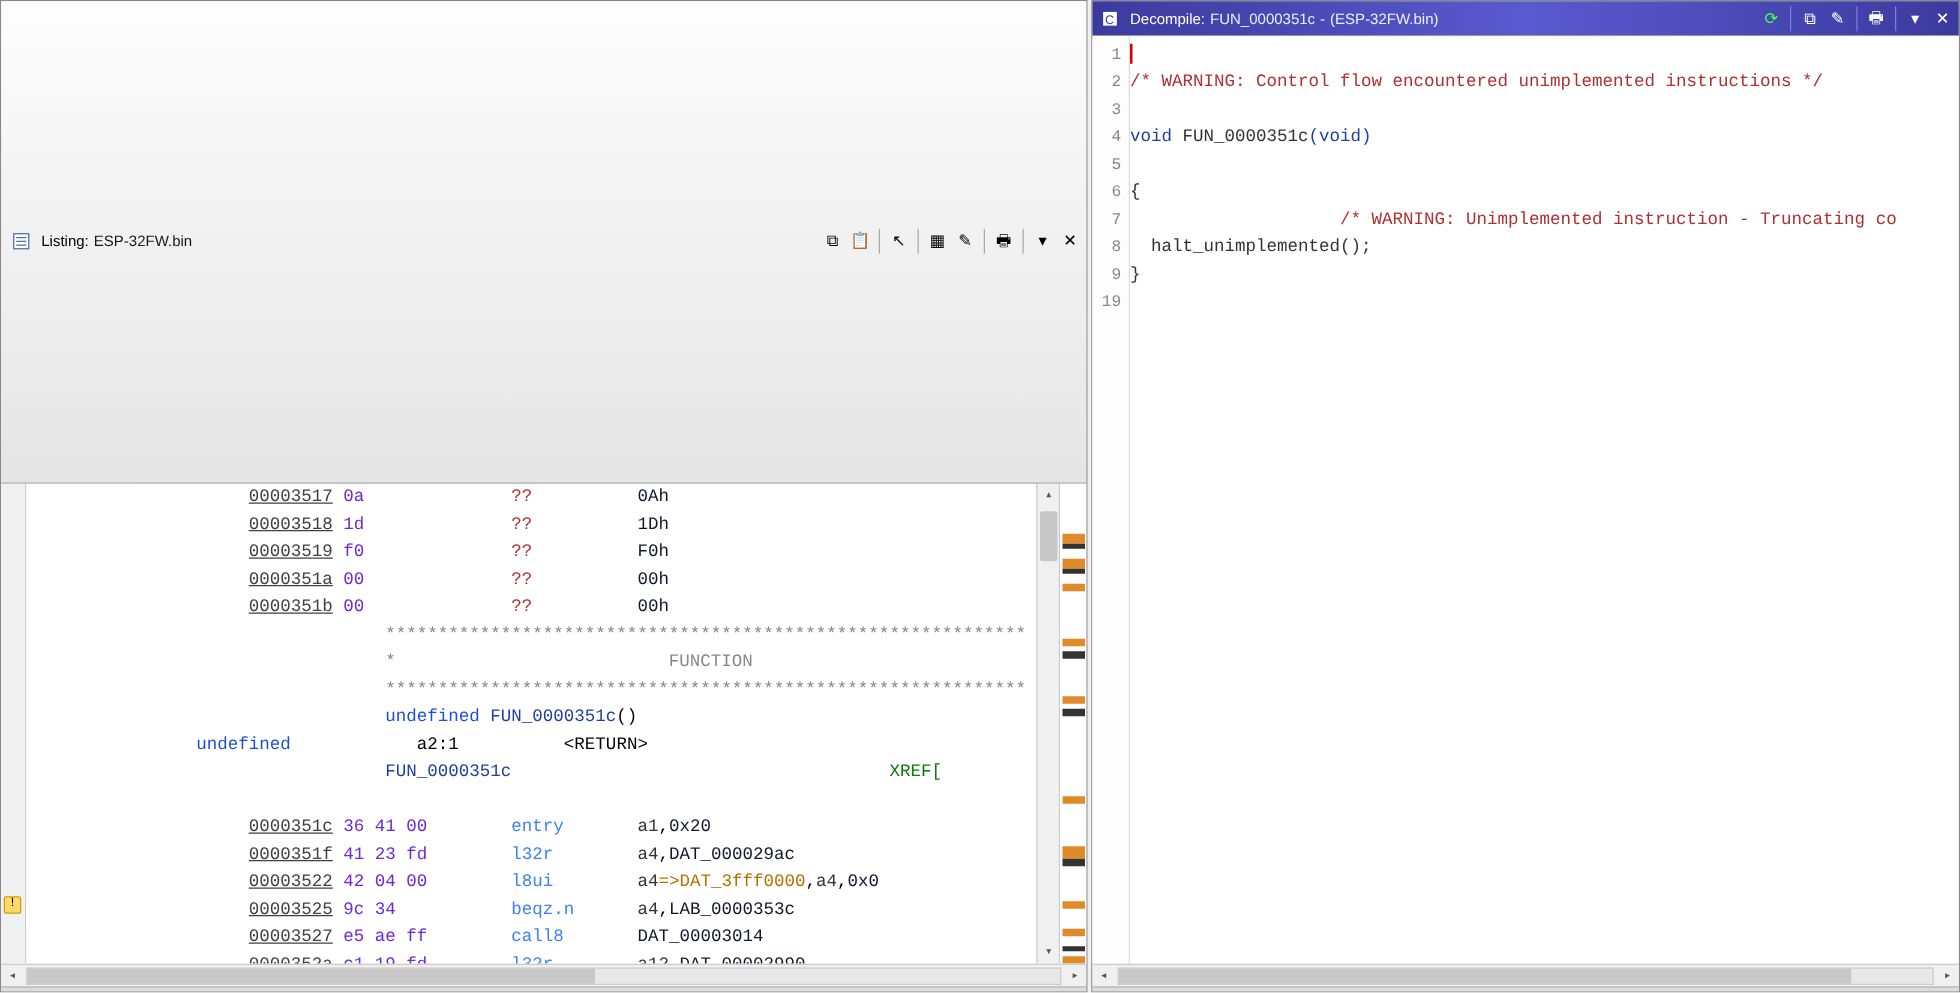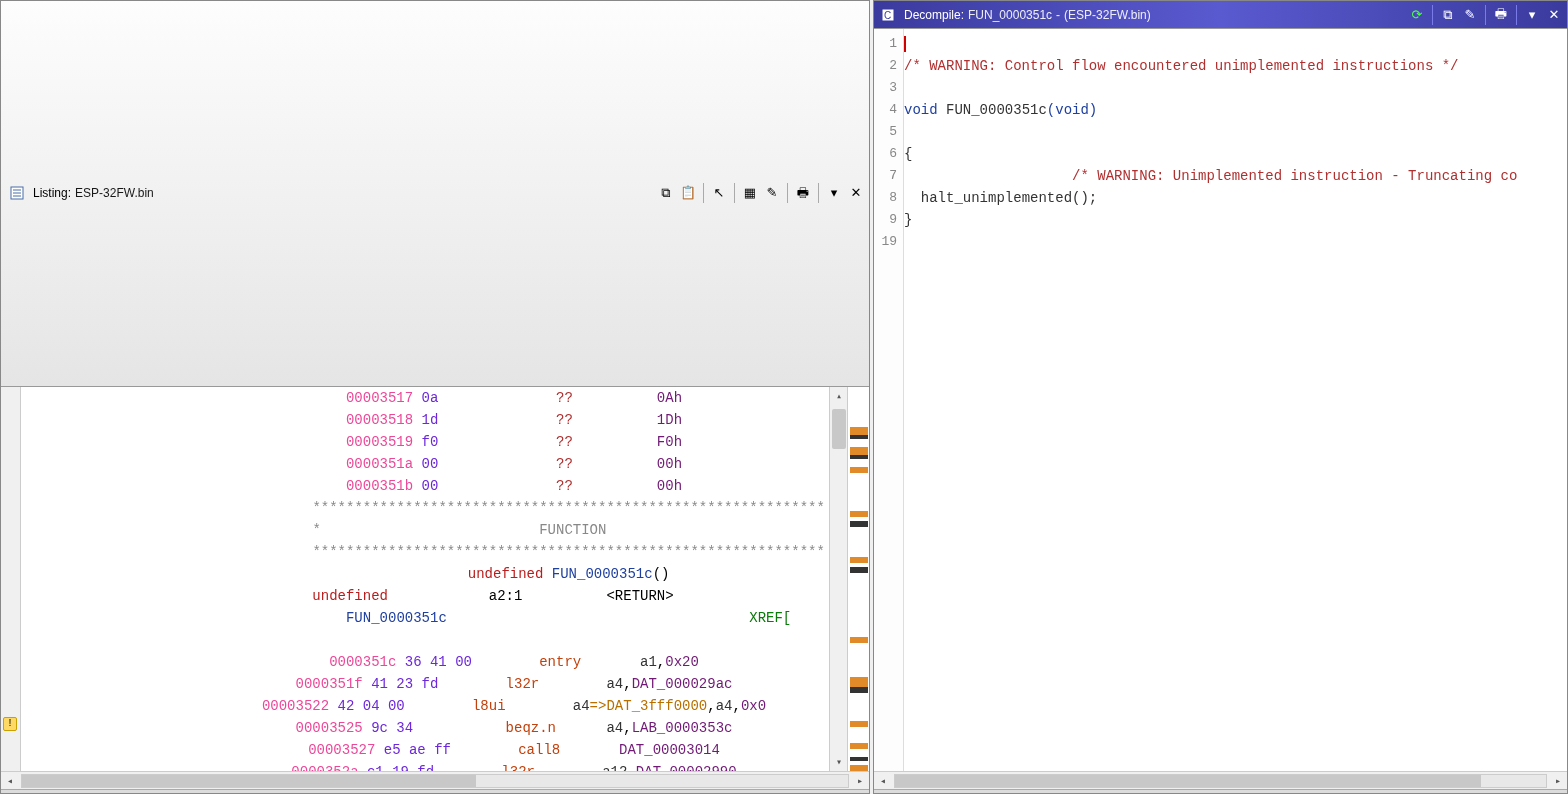--- a/index.html
+++ b/index.html
@@ -86,30 +86,29 @@
   position: relative;
 }
 .branch-gutter svg { position: absolute; left: 0; top: 0; }
 
 .listing {
   flex: 1;
   overflow: hidden;
   white-space: pre;
   line-height: 22px;
   padding-left: 4px;
-  text-align: center;
 }
 .listing .row { height: 22px; }
-.addr { color: #ec4899; }
+.addr { color: #404040; text-decoration: underline; }
 .bytes { color: #6d28d9; }
-.mnemonic { color: #c2410c; }
+.mnemonic { color: #3b82f6; }
 .operand { color: #333; }
-.lit { color: #701a75; font-family: Liberation Mono, monospace; }
+.lit { color: #0f172a; font-family: Liberation Mono, monospace; }
 .und { color: #b03030; }
-.type-und { color: #b91c1c; }
+.type-und { color: #1d4ed8; }
 .func-name { color: #2040a0; }
 .comment-star { color: #888; }
 .special { color: #b86f00; }
 .xref { color: #0a7a0a; }
 
 .vscroll {
   width: 18px;
   background: #f0f0f0;
   border-left: 1px solid #ccc;
   position: relative;

